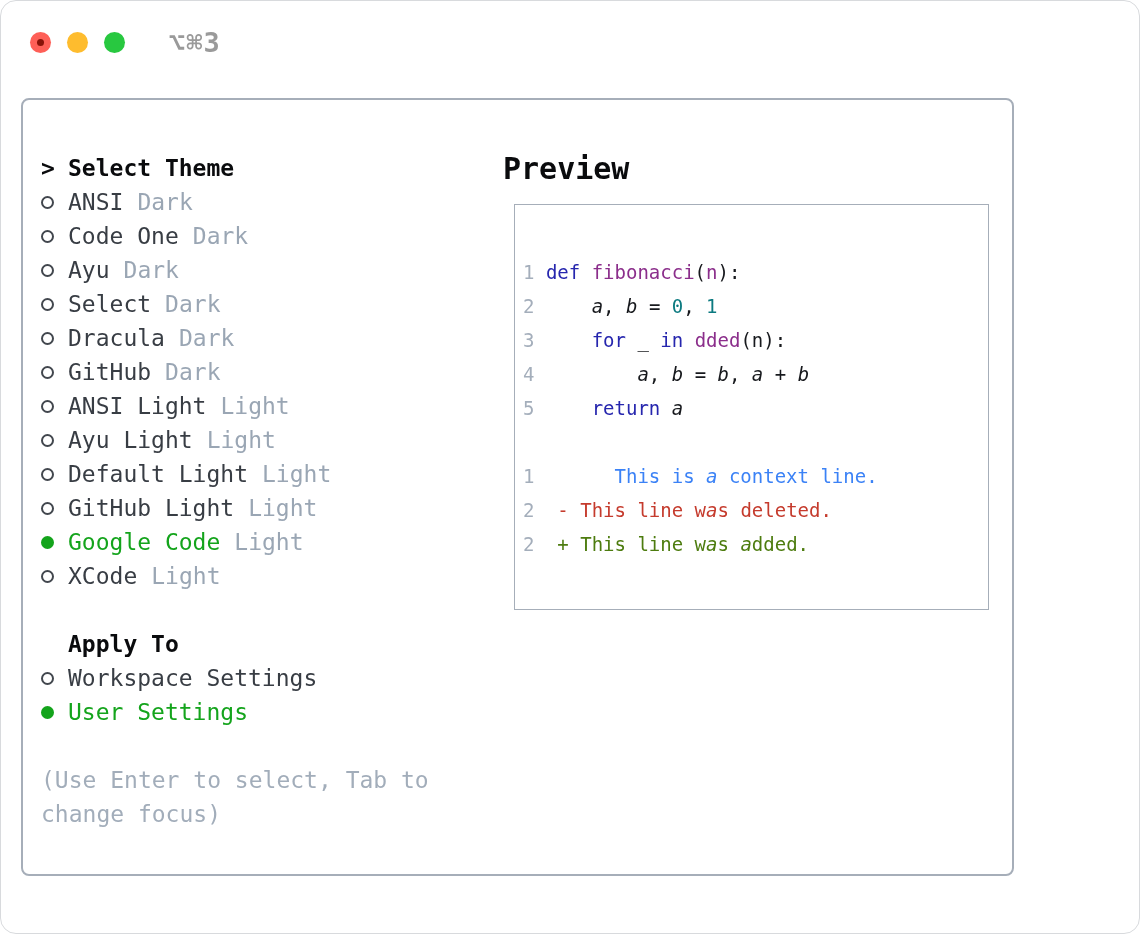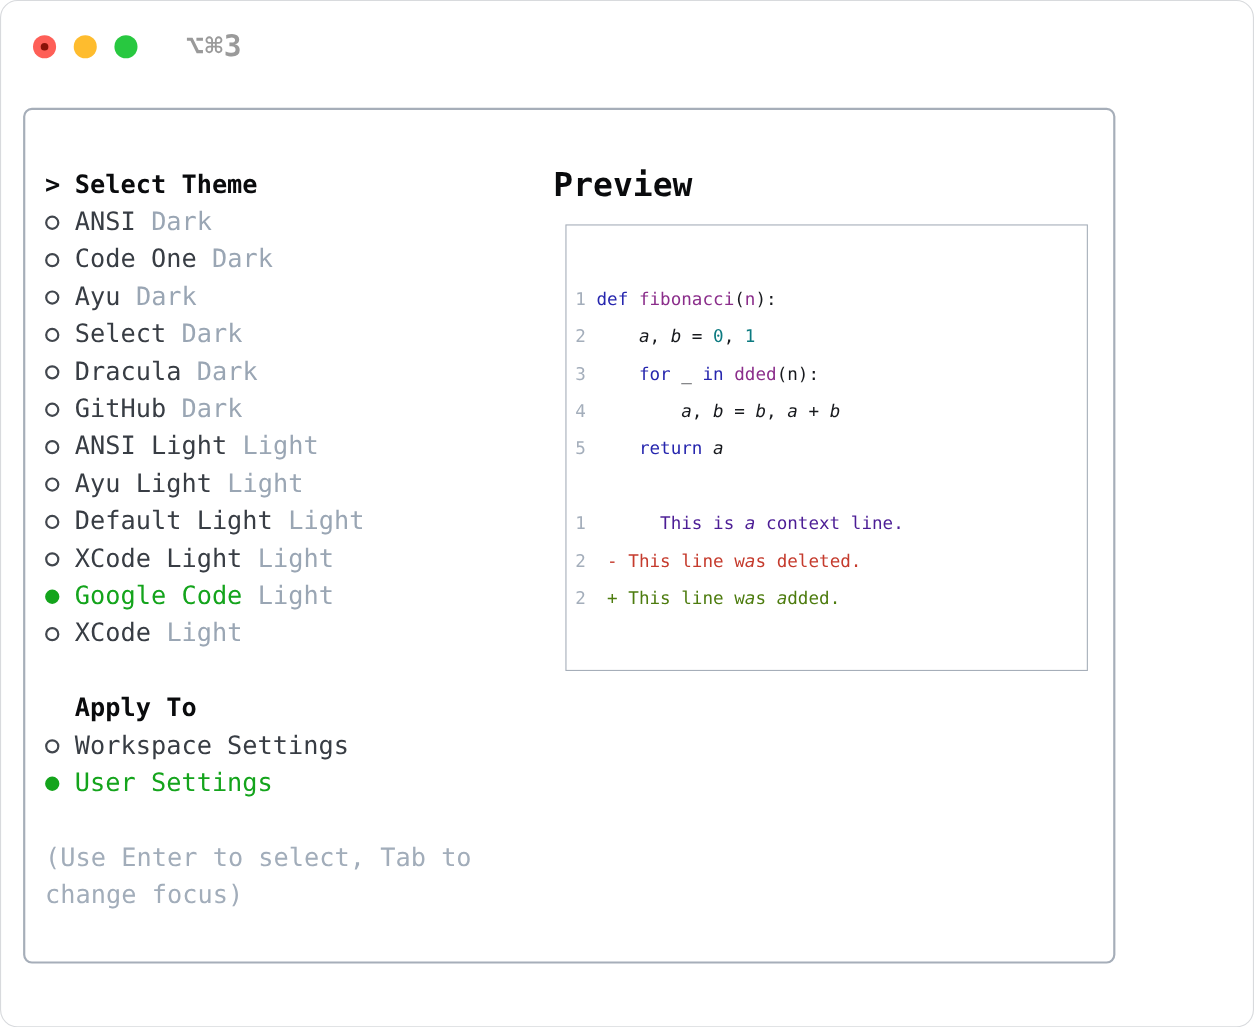--- a/index.html
+++ b/index.html
@@ -30,27 +30,27 @@
   .apply-section{margin-top:34px;}
   .help{margin-top:34px;color:#a2adba;}
   .help .row{color:#a2adba;}
 
   .preview-hdr{position:absolute;left:480px;top:51px;height:34px;display:flex;align-items:center;
     font-size:30px;font-weight:bold;color:#0a0b0d;}
   .preview-box{
     position:absolute;left:491px;top:104px;width:475px;height:406px;box-sizing:border-box;
     border:1.5px solid #a6aeb9;background:#ffffff;padding:50px 0 0 8px;overflow:hidden;
   }
-  .pline{height:34px;line-height:34px;font-size:16px;white-space:pre;color:#17191d;}
+  .pline{height:34px;line-height:34px;font-size:19px;white-space:pre;color:#17191d;}
   .ln{display:inline-block;width:2ch;color:#a4aebb;}
   .kw{color:#2626ae;}
   .fn{color:#8b2e8b;}
   .nm{color:#0c7a80;}
   .vr{color:#17191d;font-style:italic;}
-  .ctx{color:#4c1d95;}
+  .ctx{color:#3b82f6;}
   .del{color:#c53b2d;}
   .add{color:#4d7c0f;}
   .it{font-style:italic;}
 </style>
 </head>
 <body>
 
 <div class="window">
 
   <div class="titlebar">
@@ -77,21 +77,21 @@
       <div>
           <div class="row"><span class="marker"><span class="circle"></span></span><span class="name">ANSI</span><span class="variant">Dark</span></div>
           <div class="row"><span class="marker"><span class="circle"></span></span><span class="name">Code One</span><span class="variant">Dark</span></div>
           <div class="row"><span class="marker"><span class="circle"></span></span><span class="name">Ayu</span><span class="variant">Dark</span></div>
           <div class="row"><span class="marker"><span class="circle"></span></span><span class="name">Select</span><span class="variant">Dark</span></div>
           <div class="row"><span class="marker"><span class="circle"></span></span><span class="name">Dracula</span><span class="variant">Dark</span></div>
           <div class="row"><span class="marker"><span class="circle"></span></span><span class="name">GitHub</span><span class="variant">Dark</span></div>
           <div class="row"><span class="marker"><span class="circle"></span></span><span class="name">ANSI Light</span><span class="variant">Light</span></div>
           <div class="row"><span class="marker"><span class="circle"></span></span><span class="name">Ayu Light</span><span class="variant">Light</span></div>
           <div class="row"><span class="marker"><span class="circle"></span></span><span class="name">Default Light</span><span class="variant">Light</span></div>
-          <div class="row"><span class="marker"><span class="circle"></span></span><span class="name">XCode Light</span><span class="variant">Light</span></div>
+          <div class="row"><span class="marker"><span class="circle"></span></span><span class="name">GitHub Light</span><span class="variant">Light</span></div>
           <div class="row"><span class="marker"><span class="circle on"></span></span><span class="name sel">Google Code</span><span class="variant">Light</span></div>
           <div class="row"><span class="marker"><span class="circle"></span></span><span class="name">XCode</span><span class="variant">Light</span></div>
         </div>
 
       <div class="apply-section">
         <div class="row">
           <span class="marker"></span>
           <span class="hdr">Apply To</span>
         </div>
         <div>

